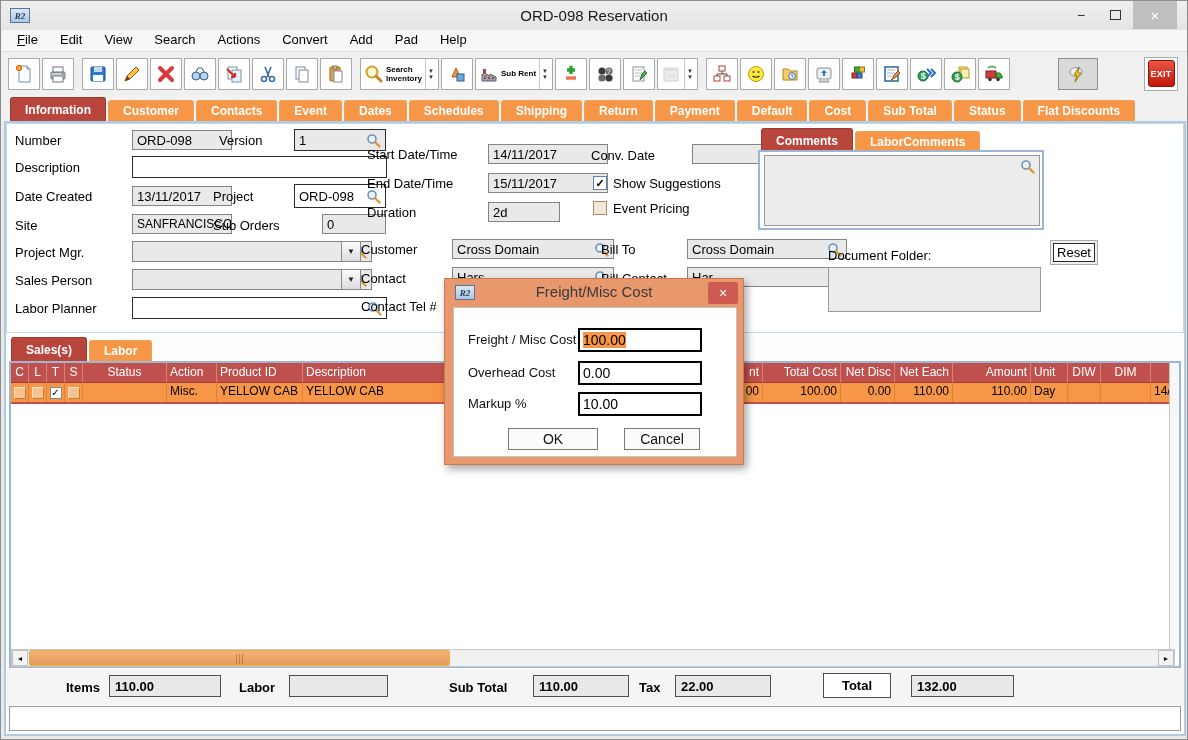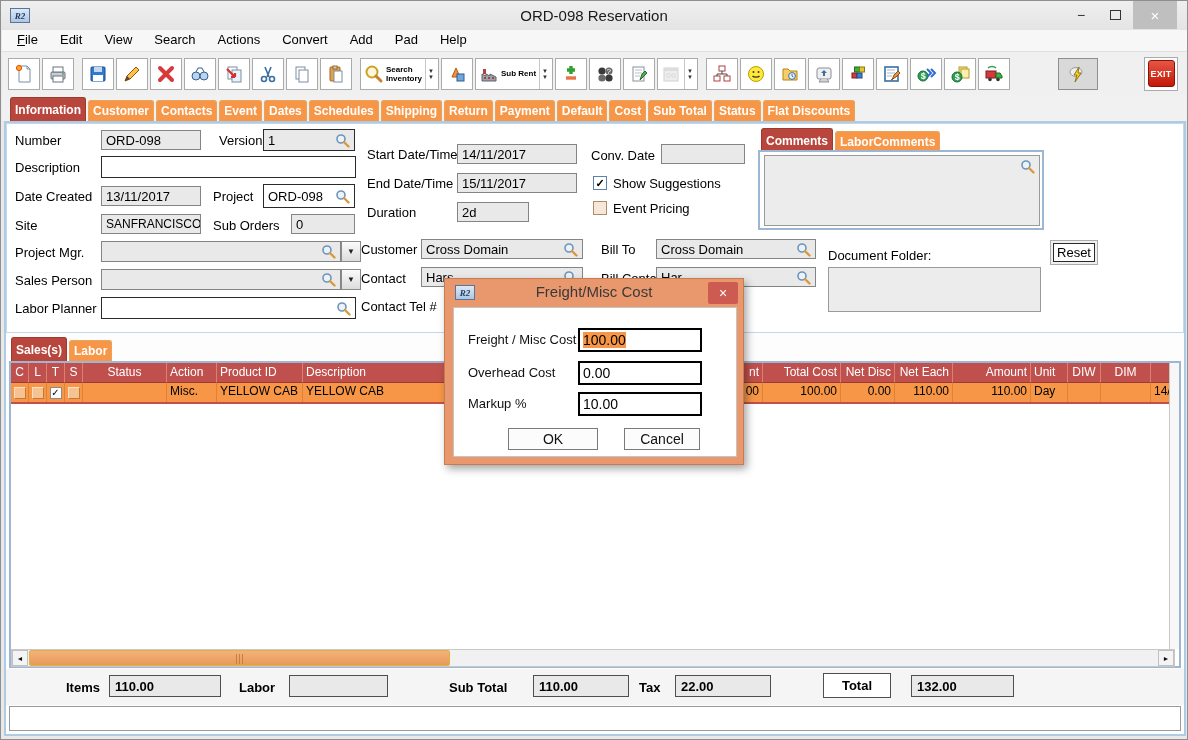--- a/index.html
+++ b/index.html
@@ -33,30 +33,30 @@
   .ticon { display:flex; align-items:center; justify-content:center; }
   .tlabel { font-size:8px; font-weight:bold; line-height:9px; color:#000; text-align:left; margin:0 1px; }
   .caret { display:flex; flex-direction:column; align-items:center; justify-content:center; font-size:6px; line-height:6px; color:#333; border-left:1px solid #C8C8C8; align-self:stretch; padding:0 2px; margin-left:2px; }
   .exitbtn { width:34px; height:34px; }
   .exit-inner { background:linear-gradient(#E85545,#C21807); border:1px solid #8F1005; border-radius:3px; color:#fff; font-size:9px; font-weight:bold; width:27px; height:27px; display:flex; align-items:center; justify-content:center; letter-spacing:.3px; }
 
   
   .tabstrip { position:absolute; left:1px; top:94px; width:1186px; height:26px; background:#F1F1F1; }
   .tabrow { position:absolute; display:flex; align-items:flex-end; gap:2px; }
   #main-tabs { left:8px; bottom:0; }
-  .tab { background:#F79646; color:#fff; font-size:12px; font-weight:bold; padding:0 4px; border-radius:3px 3px 0 0; border:1px solid #E8A35C; border-bottom:none; height:21px; display:flex; align-items:center; white-space:nowrap; }
+  .tab { background:#F79646; color:#fff; font-size:12px; font-weight:bold; padding:0 14px; border-radius:3px 3px 0 0; border:1px solid #E8A35C; border-bottom:none; height:21px; display:flex; align-items:center; white-space:nowrap; }
   .tab.active { background:#B8463C; height:24px; border-color:#9A3A30; }
 
   
   #content-frame { position:absolute; left:3px; top:120px; width:1182px; height:615px; border:2px solid #AECBE4; background:#FDFDFD; }
   #info-panel { position:absolute; left:5px; top:122px; width:1178px; height:210px; background:#fff; border:1px solid #C5D8EA; }
 
   .L { position:absolute; font-size:13px; color:#000; white-space:nowrap; }
   .L.b { font-weight:bold; }
-  .F { position:absolute; background:#E9E9E9; border:1px solid #848484; font-size:13px; display:flex; align-items:center; padding:0 4px; overflow:hidden; white-space:nowrap; height:20px; }
+  .F { position:absolute; background:#E9E9E9; border:1px solid #848484; font-size:13px; display:flex; align-items:center; padding:0 4px; overflow:hidden; white-space:nowrap; height:20px;margin-left:31px; }
   .F.w { background:#fff; border-color:#2A2A2A; }
   .F.dk { border-color:#2A2A2A; }
   .mag { margin-left:auto; flex:none; display:flex; }
   .magabs { position:absolute; }
   .dd { position:absolute; background:linear-gradient(#FBFBFB,#DCDCDC); border:1px solid #8A8A8A; display:flex; align-items:center; justify-content:center; font-size:8px; color:#222; }
   .gbox { position:absolute; border:1px solid #8A8A8A; }
   .gleg { position:absolute; top:-9px; left:8px; background:#fff; padding:0 4px; font-weight:bold; font-size:13px; white-space:nowrap; }
   .chk { position:absolute; width:14px; height:14px; background:#fff; border:1px solid #5E83A8; display:flex; align-items:center; justify-content:center; font-size:11px; font-weight:bold; color:#000; }
   .chk.off { background:#F6E7D9; border-color:#B08A6A; }
   .cpanel { position:absolute; border:2px solid #9CB6D4; background:#fff; }

